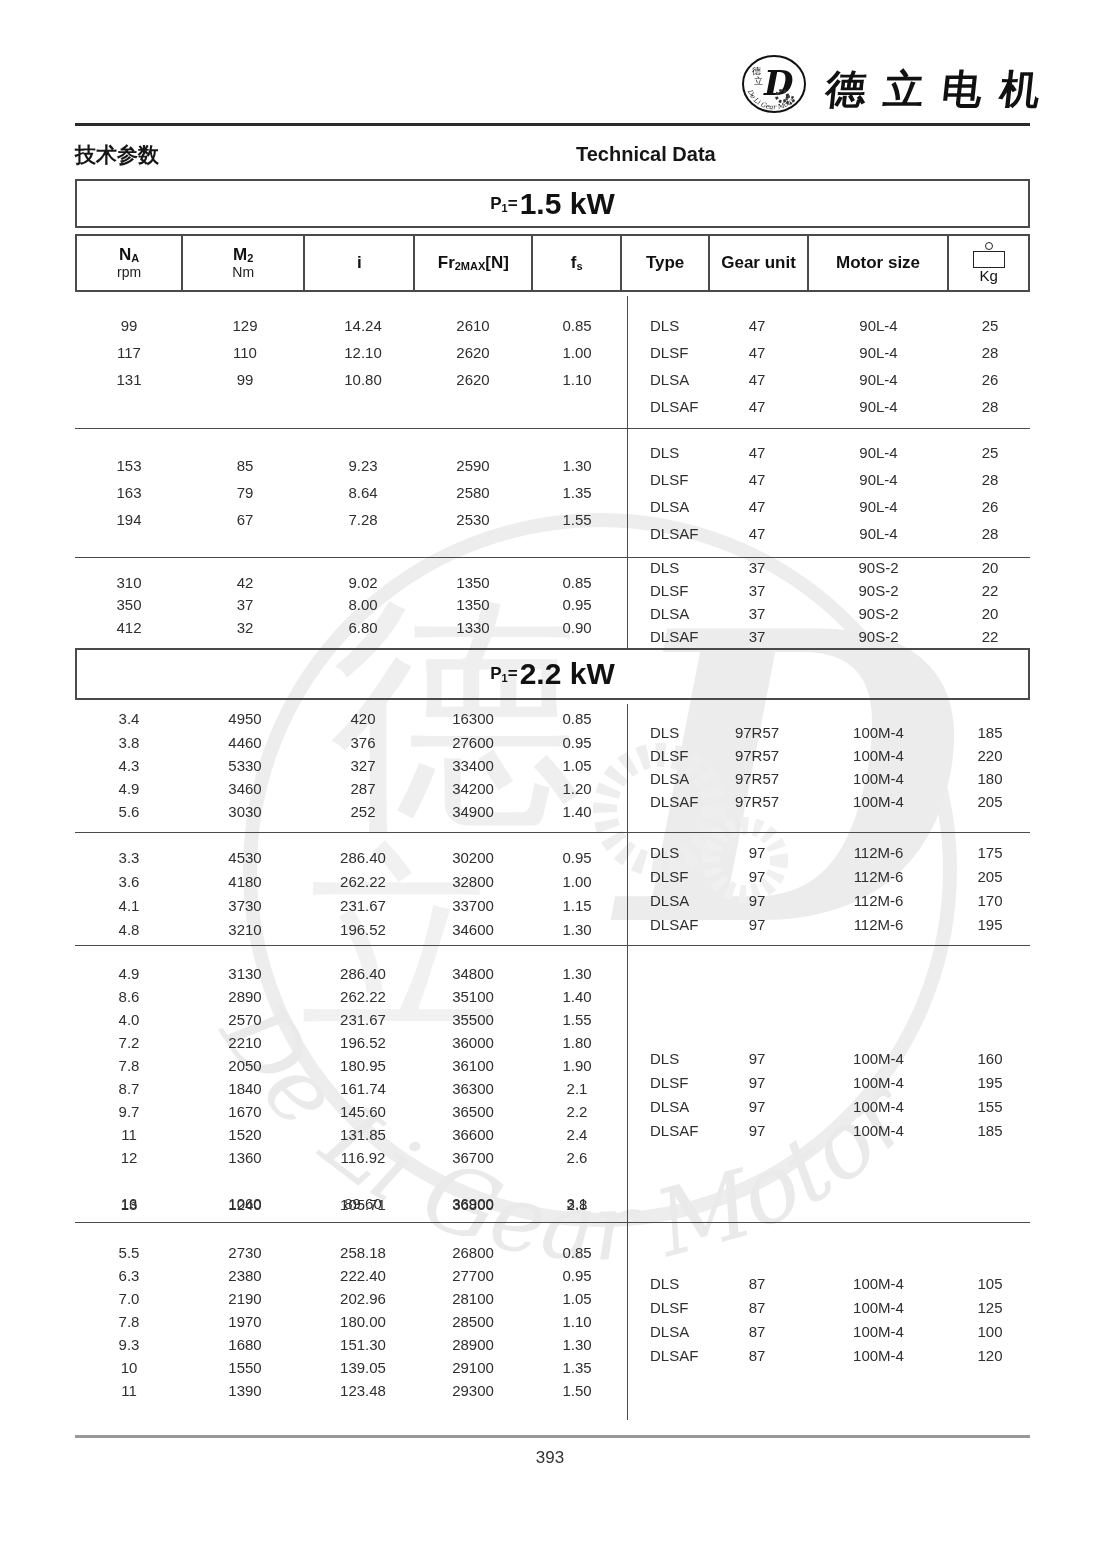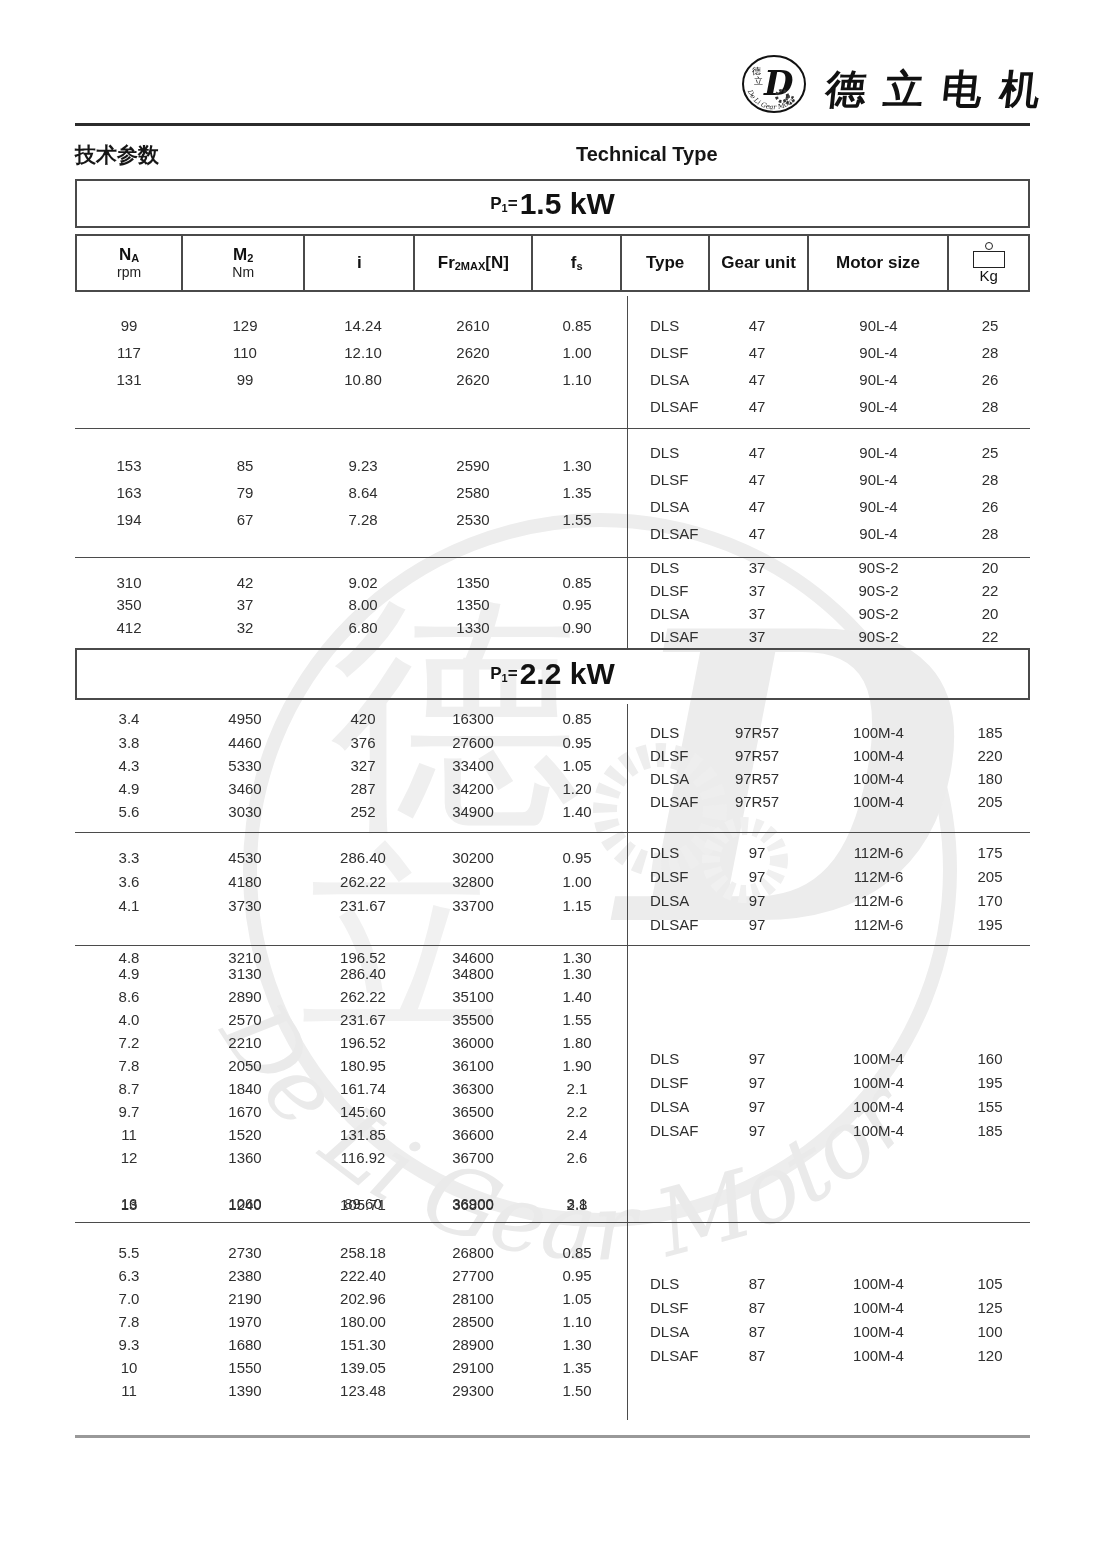--- a/index.html
+++ b/index.html
@@ -75,21 +75,21 @@
         <path id="brandarc" d="M 8 38 A 27 25 0 0 0 60 38" fill="none"></path>
       </defs>
     <text font-size="6.6" font-style="italic" fill="#111" font-family="DejaVu Serif,serif">
       <textPath href="#brandarc">De Li Gear Motor</textPath>
     </text>
   </svg>
   <div class="brand-cn">德立电机</div>
 
   <div class="top-rule"></div>
   <div class="title-cn">技术参数</div>
-  <div class="title-en">Technical Type</div>
+  <div class="title-en">Technical Data</div>
 
   <div class="pbox" style="top:179px;height:49px">
     <span class="p-small"><span>P</span><span class="p-sub">1</span><span>=</span></span>
       <span class="p-big">1.5 kW</span>
   </div>
 
   <div class="hrow">
     <div class="hcol" style="width:108px">
       <div class="hmain"><span>N</span><span class="hsub">A</span></div>
       <div class="hunit">rpm</div>
@@ -348,21 +348,21 @@
           <span class="dcell" style="width: 108px;">32800</span>
           <span class="dcell" style="width: 100px;">1.00</span>
         </div>
         <div class="drow" style="left: 0px; width: 552px; top: 61px; height: 24px;">
           <span class="dcell" style="width: 108px;">4.1</span>
           <span class="dcell" style="width: 124px;">3730</span>
           <span class="dcell" style="width: 112px;">231.67</span>
           <span class="dcell" style="width: 108px;">33700</span>
           <span class="dcell" style="width: 100px;">1.15</span>
         </div>
-        <div class="drow" style="left: 0px; width: 552px; top: 85px; height: 24px; margin-top: 28px;">
+        <div class="drow" style="left: 0px; width: 552px; top: 85px; height: 24px;">
           <span class="dcell" style="width: 108px;">4.8</span>
           <span class="dcell" style="width: 124px;">3210</span>
           <span class="dcell" style="width: 112px;">196.52</span>
           <span class="dcell" style="width: 108px;">34600</span>
           <span class="dcell" style="width: 100px;">1.30</span>
         </div>
         <div class="drow" style="left: 552px; width: 403px; top: 8px; height: 24px;">
           <span class="dcell tleft" style="width: 80px;">DLS</span>
           <span class="dcell" style="width: 100px;">97</span>
           <span class="dcell" style="width: 143px;">112M-6</span>
@@ -568,13 +568,14 @@
       <div class="sep" style="top: 428px;"></div>
       <div class="sep" style="top: 557px;"></div>
       <div class="sep" style="top: 832px;"></div>
       <div class="sep" style="top: 945px;"></div>
       <div class="sep" style="top: 1222px;"></div>
       <div class="vdiv" style="left: 627px; top: 296px; height: 352px;"></div>
       <div class="vdiv" style="left: 627px; top: 704px; height: 716px;"></div>
     </div>
 
   <div class="foot-rule"></div>
+  <div class="pagenum">393</div>
 </div>
 
 </body></html>

